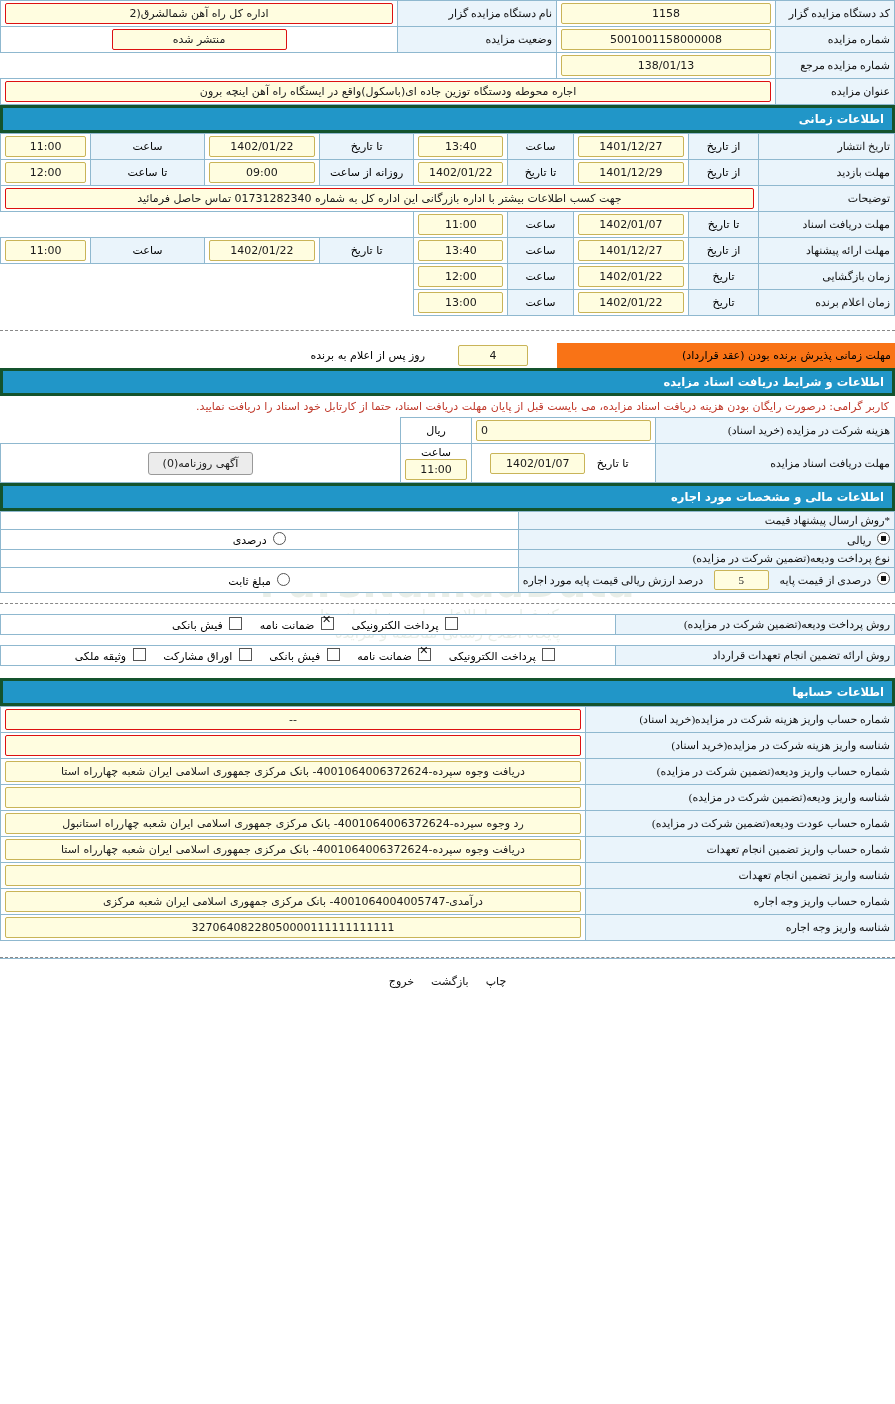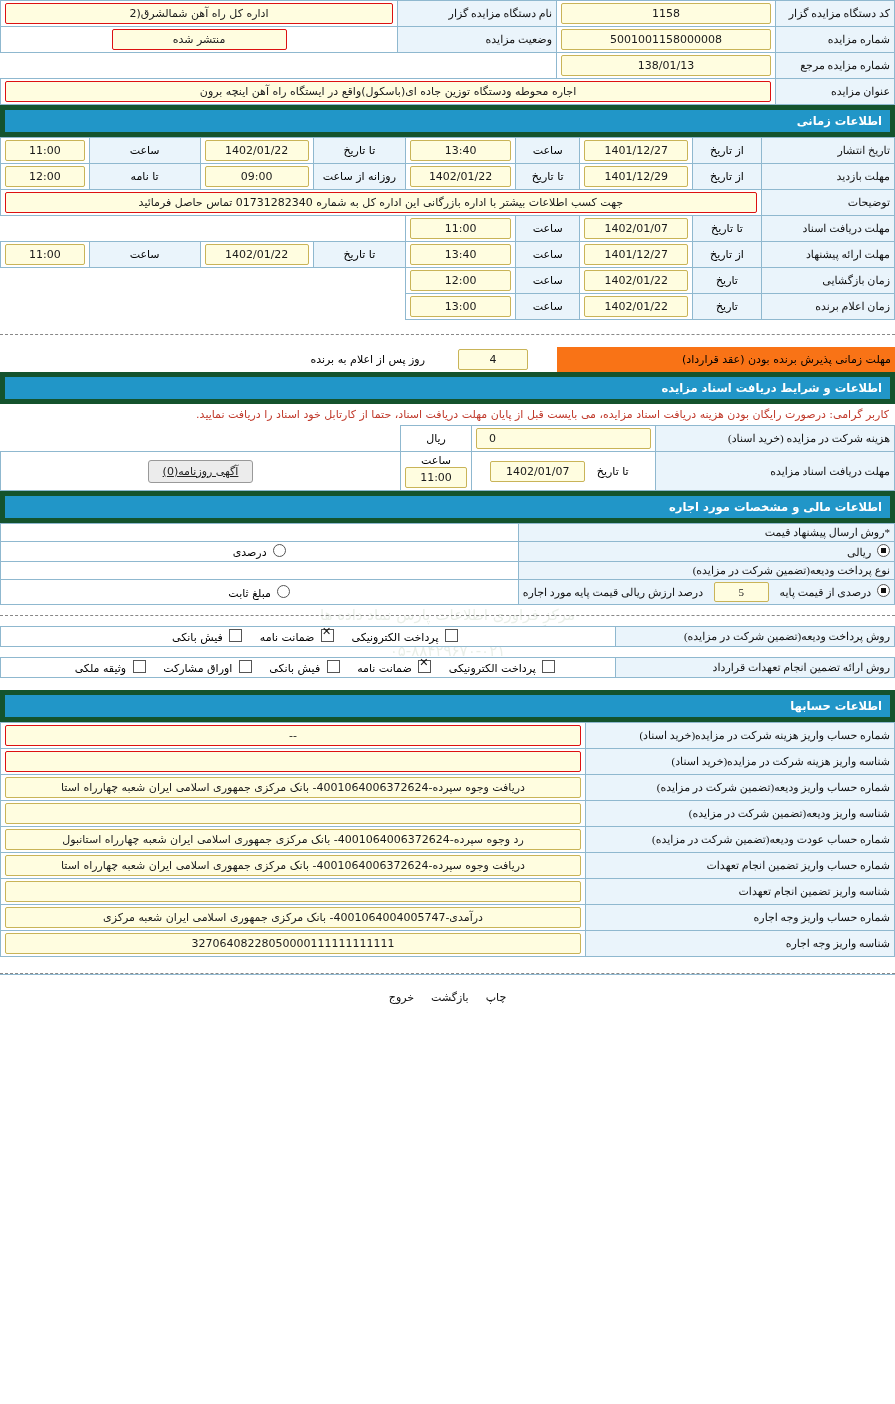--- a/index.html
+++ b/index.html
@@ -3,27 +3,27 @@
 <meta charset="utf-8">
 <style>
   html,body{margin:0;padding:0;background:#fff;}
   body{font-family:"DejaVu Sans","Liberation Sans",sans-serif;font-size:11px;color:#000;}
   #page{position:relative;width:895px;min-height:1404px;background:#fff;}
   table.grid{width:100%;border-collapse:collapse;}
   td{border:1px solid #8fb8cf;padding:2px 4px;vertical-align:middle;}
   .lbl{background:#eaf4fb;text-align:right;font-size:11px;color:#111;white-space:nowrap;font-family:Liberation Serif, serif;}
   .lbl-wide{background:#eaf4fb;text-align:right;font-size:11px;}
   .cell{background:#ffffff;text-align:center;}
-  .inp{display:block;width:100%;box-sizing:border-box;background:#fffde0;border:1px solid #c9b458;color:#1a1a1a;font-family:inherit;font-size:11px;text-align:center;padding:3px 12px;border-radius:2px;}
+  .inp{display:block;width:100%;box-sizing:border-box;background:#fffde0;border:1px solid #c9b458;color:#1a1a1a;font-family:inherit;font-size:11px;text-align:center;padding:3px 4px;border-radius:2px;}
   .inp.red{border:1px solid #d11;}
-  .secbar{background:#2196c8;color:#fff;font-weight:bold;padding:4px 8px;font-size:11.5px;border:5px solid #14532d;}
+  .secbar{background:#2196c8;color:#fff;font-weight:bold;padding:4px 8px;font-size:11.5px;border:3px solid #14532d;}
   .note{color:#c0392b;text-align:right;padding:4px 6px;font-size:11px;}
   .dash{border-top:1px dashed #888;height:0;margin:0;}
   .center{text-align:center;}
-  .smallbtn{display:inline-block;background:#ececec;border:1px solid #999;border-radius:3px;padding:4px 14px;font-size:11px;color:#222;text-decoration:underline;}
+  .smallbtn{display:inline-block;background:#ececec;border:1px solid #999;border-radius:3px;padding:4px 14px;font-size:11px;color:#222;}
   .radio,.check{display:inline-block;width:11px;height:11px;border:1px solid #555;background:#fff;vertical-align:-1px;margin-left:3px;}
   .radio{border-radius:50%;}
   .radio.on{background:radial-gradient(circle at 50% 50%,#111 0 3px,#fff 3px 100%);}
   .check.on{position:relative;}
   .check.on:after{content:"✕";position:absolute;left:0px;top:-4px;font-size:11px;line-height:12px;color:#111;}
   .optline{display:inline-block;margin-left:14px;font-size:11px;white-space:nowrap;}
   .footer{text-align:center;padding:16px;font-size:11px;color:#111;border-top:1px solid #8fb8cf;}
   .wm{position:absolute;left:0;right:0;top:560px;text-align:center;pointer-events:none;opacity:.30;z-index:0;}
   .wm .wm1{font-size:40px;color:#b9c9b4;font-weight:bold;letter-spacing:1px;}
   .wm .wm2{font-size:15px;color:#b9c9b4;}
@@ -118,21 +118,21 @@
               <span class="inp">1401/12/29</span>
             </td>
       <td class="lblsm">تا تاریخ</td>
       <td class="cell">
               <span class="inp">1402/01/22</span>
             </td>
       <td class="lblsm" colspan="1">روزانه از ساعت</td>
       <td class="cell">
               <span class="inp">09:00</span>
             </td>
-      <td class="lblsm">تا نامه</td>
+      <td class="lblsm">تا ساعت</td>
       <td class="cell">
               <span class="inp">12:00</span>
             </td>
     </tr>
 
     <tr>
       <td class="lbl">توضیحات</td>
       <td class="cell" colspan="8">
         <span class="inp red">جهت کسب اطلاعات بیشتر با اداره بازرگانی این اداره کل به شماره 01731282340 تماس حاصل فرمائید</span>
       </td>

